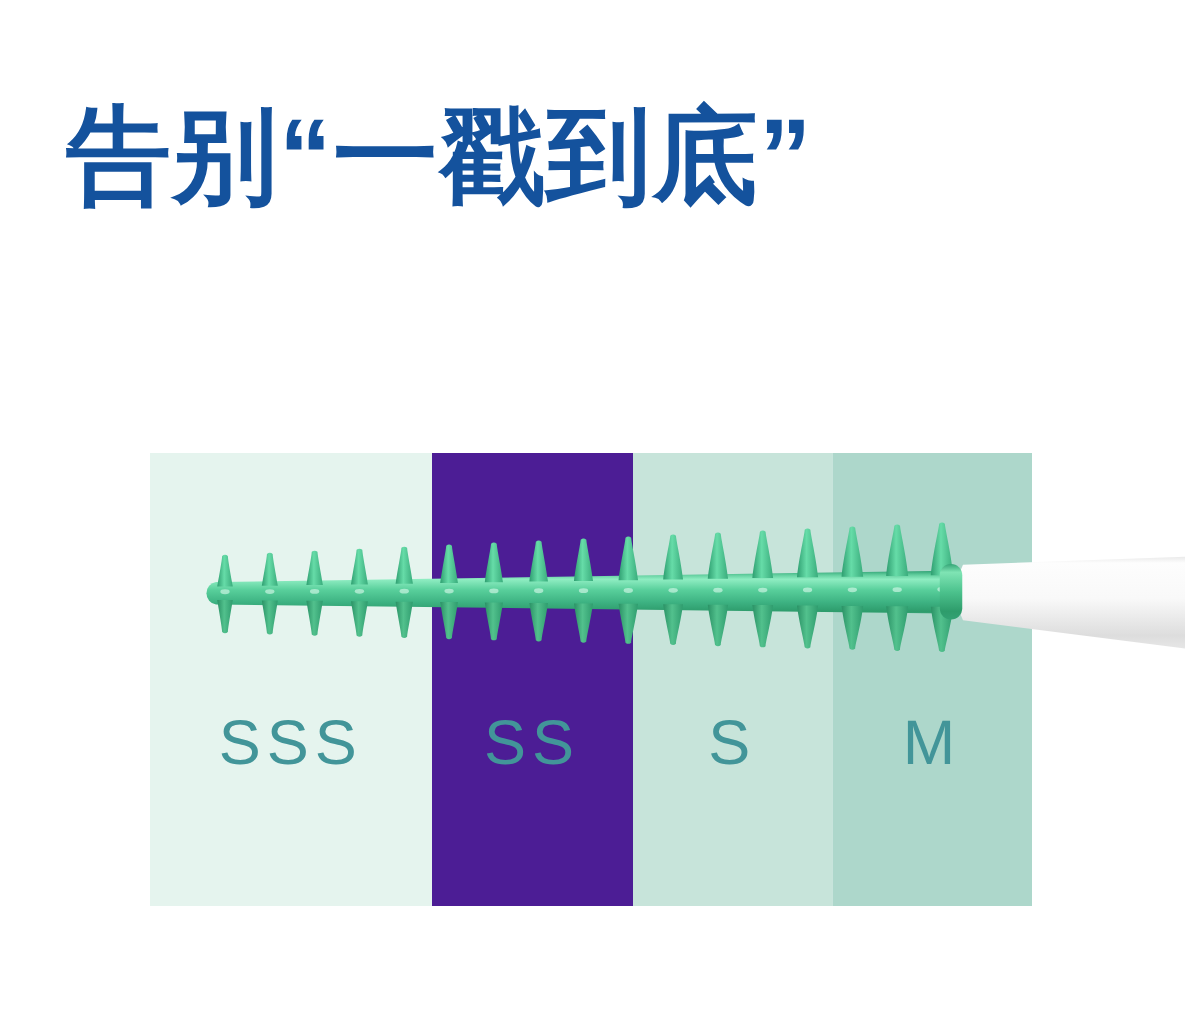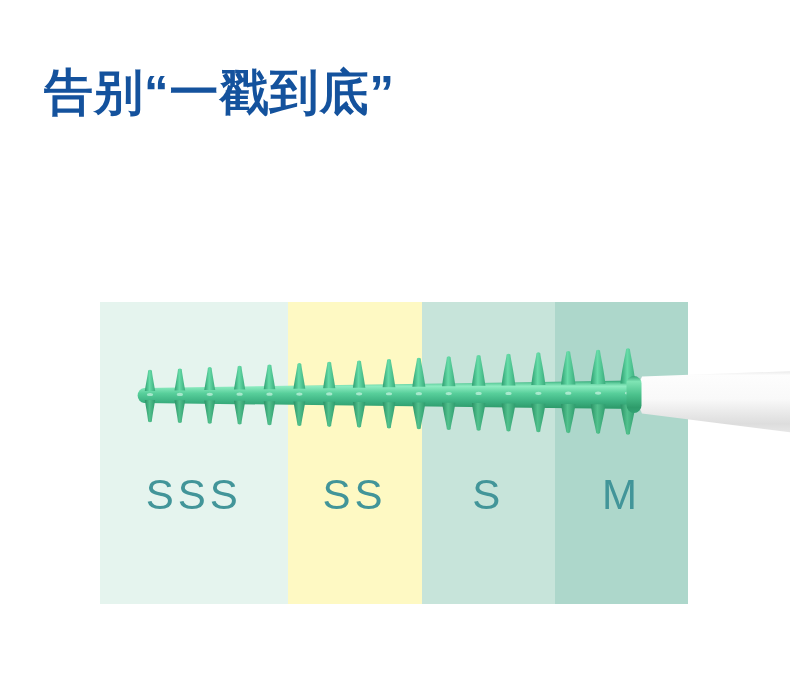--- a/index.html
+++ b/index.html
@@ -2,21 +2,21 @@
 <html><head>
 <meta charset="utf-8">
 <style>
   html,body{margin:0;padding:0;background:#ffffff;}
   .stage{
     position:relative;width:790px;height:684px;background:#ffffff;
     overflow:hidden;font-family:"Liberation Sans",sans-serif;
   }
   .headline{
     position:absolute;left:44px;top:66px;margin:0;
-    font-size:49px;font-weight:bold;line-height:1.1;letter-spacing:1px;
+    font-size:70px;font-weight:bold;line-height:1.1;letter-spacing:1px;
     white-space:nowrap;
   }
   .subtitle{
     position:absolute;left:47px;top:164px;
     font-size:26px;line-height:33px;letter-spacing:1px;
   }
   .swatch-strip{
     position:absolute;left:100px;top:302px;width:588px;height:302px;
     display:flex;
   }
@@ -35,21 +35,21 @@
 
 <div class="stage">
 
   <h1 class="headline" style="color: rgb(20, 82, 157);">告别“一戳到底”</h1>
 
 
   <div class="swatch-strip">
     <div class="band" style="background: rgb(229, 244, 238); width: 152px; padding-left: 48px;">
       <span class="band-label" style="color: rgb(66, 149, 153);">SSS</span>
     </div>
-    <div class="band" style="background: #fef9c3; width: 146px;">
+    <div class="band" style="background: #4c1d95; width: 146px;">
       <span class="band-label" style="color: rgb(66, 149, 153);">SS</span>
     </div>
     <div class="band" style="background: rgb(199, 228, 218); width: 145px;">
       <span class="band-label" style="color: rgb(66, 149, 153);">S</span>
     </div>
     <div class="band" style="background: rgb(173, 215, 203); width: 145px;">
       <span class="band-label" style="color: rgb(66, 149, 153);">M</span>
     </div>
   </div>
 

